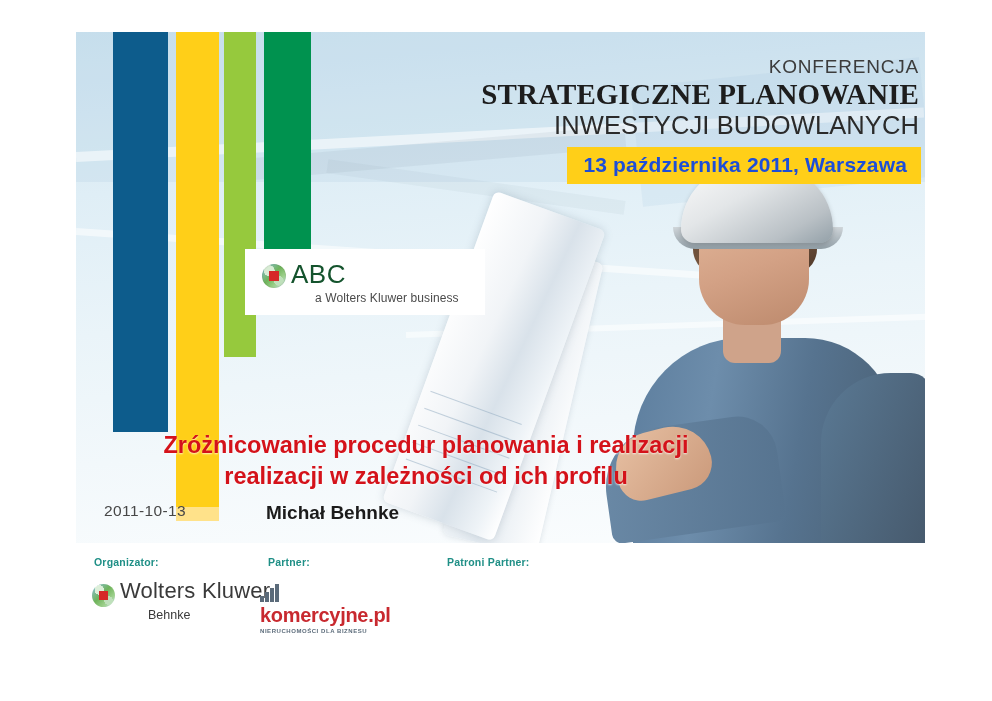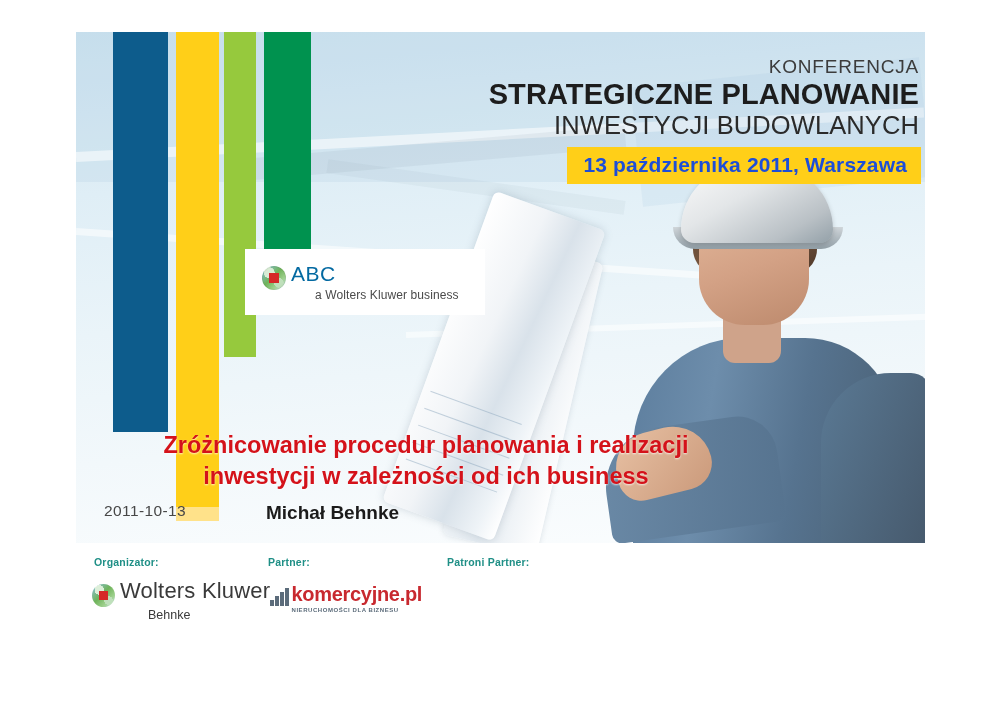--- a/index.html
+++ b/index.html
@@ -21,40 +21,40 @@
   #bar-yellow{left:100px;width:43px; height:475px;background:#ffcf18;}
   #bar-yellow:after{content:"";position:absolute;left:0;bottom:-14px;width:100%;height:14px;background:#ffe28a;}
   #bar-lgreen{left:148px;width:32px; height:325px;background:#96c93d;}
   #bar-dgreen{left:188px;width:47px; height:240px;background:#00924f;}
 
   
   #conf-head{position:absolute;left:355px;top:0px;width:490px;text-align:right;}
   #conf-kicker{font-size:19px;letter-spacing:.8px;color:#3c3c3c;font-weight:400;
                margin:24px 2px 1px 0;}
   #conf-line1{font-size:29px;font-weight:bold;color:#1d1d1d;letter-spacing:.1px;
-              line-height:1.06;margin:0 2px 1px 0;}
+              line-height:1.06;margin:0 2px 1px 0;font-family:Liberation Serif, serif;}
   #conf-line2{font-size:25.5px;font-weight:400;color:#2a2a2a;letter-spacing:.1px;
               line-height:1.1;margin:0 2px 0 0;}
   #conf-date-wrap{margin-top:8px;display:flex;justify-content:flex-end;}
   #conf-date{background:#ffcf18;color:#1d4ed8;font-size:21px;font-weight:bold;
              padding:6px 14px 7px 16px;letter-spacing:.15px;display:inline-block;}
 
   
   #abc-box{position:absolute;left:169px;top:217px;width:240px;height:66px;background:#fff;
            display:flex;align-items:center;}
   #abc-inner{display:flex;align-items:flex-start;padding-left:17px;}
   #abc-globe{width:24px;height:24px;border-radius:50%;margin-top:3px;margin-right:5px;flex:none;
              background:
                radial-gradient(circle at 30% 28%,#d8ecd5 0 22%,transparent 23%),
                radial-gradient(circle at 70% 70%,#bfe0bb 0 20%,transparent 21%),
                linear-gradient(135deg,#8fc3e8 0%,#6fb35a 45%,#9dd08c 70%,#cfe6f4 100%);
              position:relative;box-shadow:inset 0 0 2px rgba(0,0,0,.2);}
   #abc-globe:after{content:"";position:absolute;left:7px;top:7px;width:10px;height:10px;background:#d62828;}
   #abc-text{line-height:1;}
-  #abc-name{font-size:21px;color:#0369a1;letter-spacing:.5px;font-weight:400;}
+  #abc-name{font-size:26px;color:#14532d;letter-spacing:.5px;font-weight:400;}
   #abc-tag{font-size:12px;color:#4a4a4a;margin-top:5px;margin-left:24px;letter-spacing:.1px;}
 
   
   #photo-person{position:absolute;right:0;bottom:0;width:330px;height:400px;}
   .pp{position:absolute;}
   #pp-body{left:38px;bottom:0;width:262px;height:205px;border-radius:110px 90px 0 0;
            background:linear-gradient(100deg,#5d7e9e 0%,#6d8dab 30%,#56738f 62%,#4a6074 100%);}
   #pp-shoulderR{right:-6px;bottom:0;width:110px;height:170px;border-radius:70px 20px 0 0;
            background:linear-gradient(110deg,#5a7994 0%,#46596c 100%);}
   #pp-neck{left:128px;bottom:180px;width:58px;height:70px;background:#cfa38a;border-radius:12px;}
@@ -99,21 +99,21 @@
   #wk-globe{width:23px;height:23px;border-radius:50%;margin-right:5px;margin-top:4px;flex:none;
             background:
               radial-gradient(circle at 32% 26%,#dcefd9 0 20%,transparent 21%),
               radial-gradient(circle at 72% 72%,#bfe0bb 0 18%,transparent 19%),
               linear-gradient(135deg,#8fc3e8 0%,#6fb35a 45%,#9dd08c 72%,#d3e9f6 100%);position:relative;}
   #wk-globe:after{content:"";position:absolute;left:7px;top:7px;width:9px;height:9px;background:#d62828;}
   #wk-name{font-size:22px;color:#3a3a3a;line-height:1;letter-spacing:.2px;}
   #wk-sub{font-size:12.5px;color:#3a3a3a;margin-top:6px;margin-left:28px;}
 
   
-  #kom{position:absolute;left:270px;top:36px;display:flex;align-items:center;}
+  #kom{position:absolute;left:260px;top:36px;display:flex;align-items:flex-start;flex-direction:column;}
   #kom-bars{display:flex;align-items:flex-end;gap:1.5px;margin-right:3px;margin-bottom:3px;}
   #kom-bars i{display:block;width:3.5px;background:#5b6b7a;}
   #kom-txt{line-height:1;}
   #kom-name{font-size:20px;font-weight:bold;color:#c8292f;letter-spacing:-.3px;}
   #kom-tag{font-size:6px;color:#5b6b7a;letter-spacing:.55px;margin-top:3px;font-weight:bold;}
 </style>
 </head>
 <body>
 
 <div id="slide">
@@ -165,21 +165,21 @@
       <span id="abc-globe"></span>
       <span id="abc-text">
         <div id="abc-name">ABC</div>
         <div id="abc-tag">a Wolters Kluwer business</div>
       </span>
     </div>
   </div>
 
   <div id="title-block">
     <div class="title-line">Zróżnicowanie procedur planowania i realizacji</div>
-    <div class="title-line">inwestycji w zależności od ich business</div>
+    <div class="title-line">realizacji w zależności od ich profilu</div>
   </div>
   <div id="meta-row">
     <span id="slide-date">2011-10-13</span>
     <span id="slide-author">Michał Behnke</span>
   </div>
 </div>
 
 <div id="footer">
 
   <div class="sec-label" id="lbl-org">Organizator:</div>

